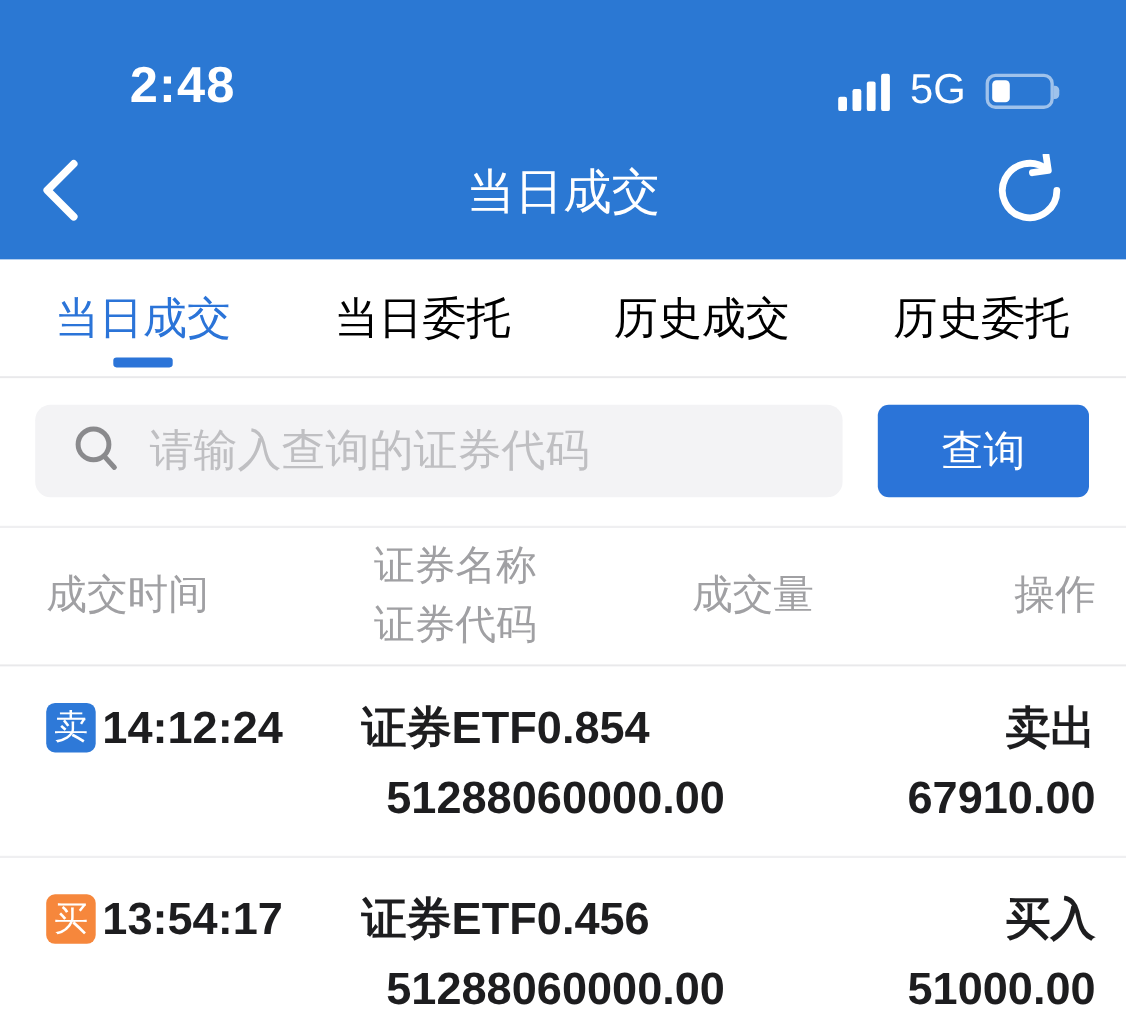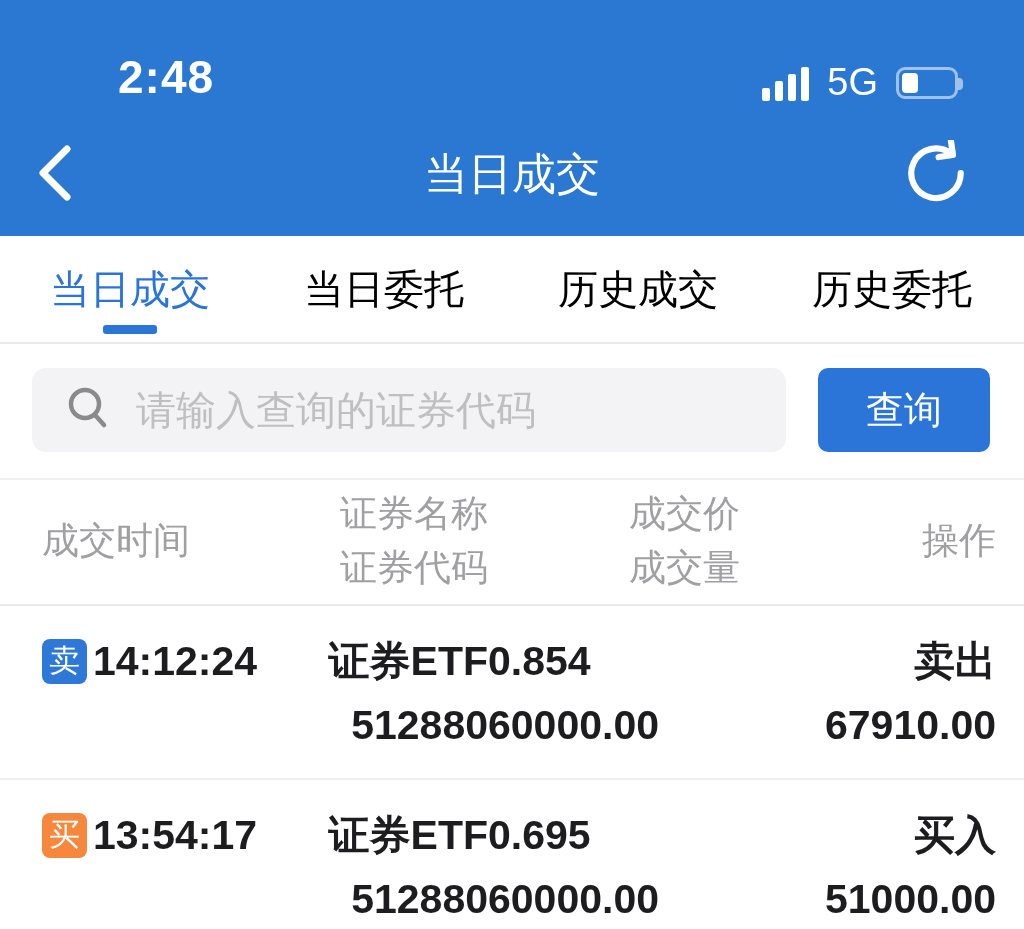--- a/index.html
+++ b/index.html
@@ -51,21 +51,21 @@
   .tab.active::after{content:"";position:absolute;left:50%;transform:translateX(-50%);
     bottom:8px;width:54px;height:9px;border-radius:3px;background:var(--accent-blue);}
 
   
   .search-row{display:flex;align-items:center;gap:32px;padding:24px 34px 26px 32px;background:#fff;}
   .search-box{flex:1;height:84px;background:#f3f3f5;border-radius:14px;display:flex;
     align-items:center;padding:0 24px 0 34px;}
   .search-box input{flex:1;border:none;outline:none;background:transparent;font-size:40px;
     color:#701a75;margin-left:24px;font-family:inherit;}
   .search-box input::placeholder{color:#bfbfc2;}
-  .query-btn{width:172px;height:84px;border:none;border-radius:10px;background:var(--accent-blue);
+  .query-btn{width:192px;height:84px;border:none;border-radius:10px;background:var(--accent-blue);
     color:#fff;font-size:38px;font-weight:500;cursor:pointer;font-family:inherit;}
 
   
   .grid-cols{display:grid;grid-template-columns:200px 246px 252px 256px;}
   .thead{padding:12px 28px 14px 42px;border-top:2px solid #efeff1;border-bottom:2px solid var(--divider);
     color:var(--muted-text);font-size:37px;background:#fff;}
   .thead .cell{display:flex;flex-direction:column;justify-content:center;gap:10px;line-height:44px;}
   .thead .cell.c1{align-items:flex-start;text-align:right;}
   .thead .cell.c2,.thead .cell.c3,.thead .cell.c4{align-items:flex-end;}
 
@@ -150,21 +150,20 @@
 
   <div class="thead grid-cols">
     <div class="cell c1">
       <span>成交时间</span>
     </div>
     <div class="cell c2">
       <span>证券名称</span>
       <span>证券代码</span>
     </div>
     <div class="cell c3">
-      <span>成交价</span>
       <span>成交量</span>
     </div>
     <div class="cell c4">
       <span>操作</span>
     </div>
   </div>
 
   <div class="trow grid-cols">
     <div class="cell r1 c1 time-cell">
       <span class="badge sell">卖</span>
@@ -192,21 +191,21 @@
 
   <div class="trow grid-cols">
     <div class="cell r1 c1 time-cell">
       <span class="badge buy">买</span>
       <span>13:54:17</span>
     </div>
     <div class="cell r1 c2">
         <span>证券ETF</span>
       </div>
     <div class="cell r1 c3">
-        <span>0.695</span>
+        <span>0.456</span>
       </div>
     <div class="cell r1 c4">
         <span>买入</span>
       </div>
     <div class="cell r2 c2">
         <span>512880</span>
       </div>
     <div class="cell r2 c3">
         <span>60000.00</span>
       </div>

